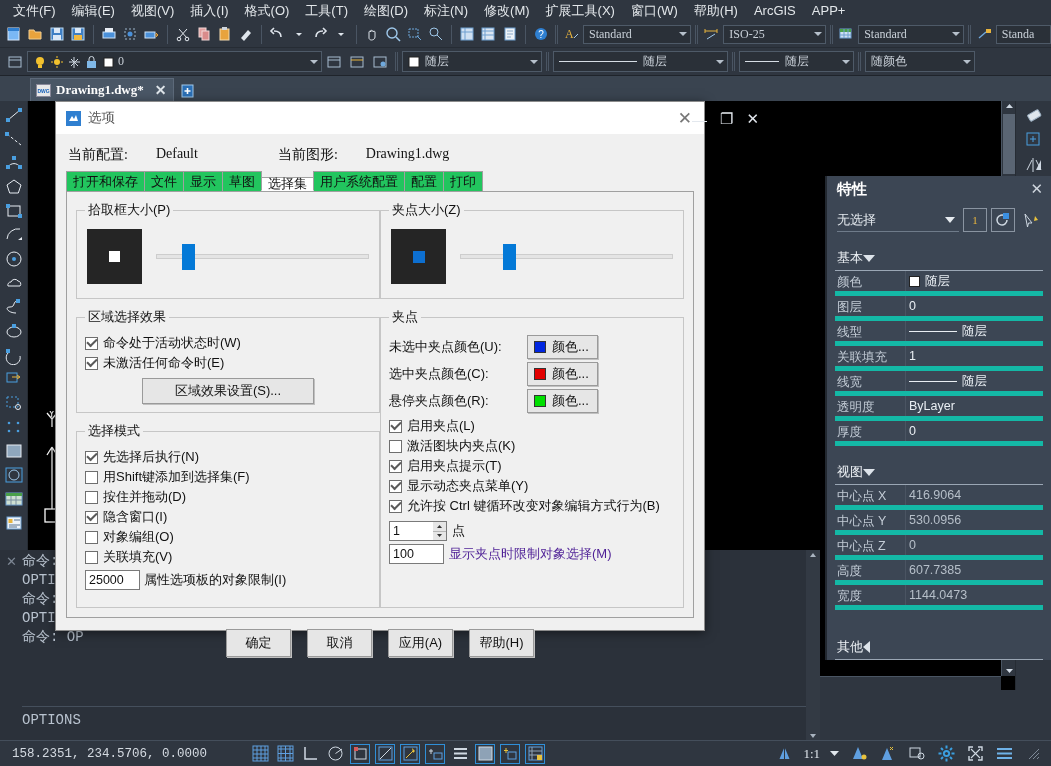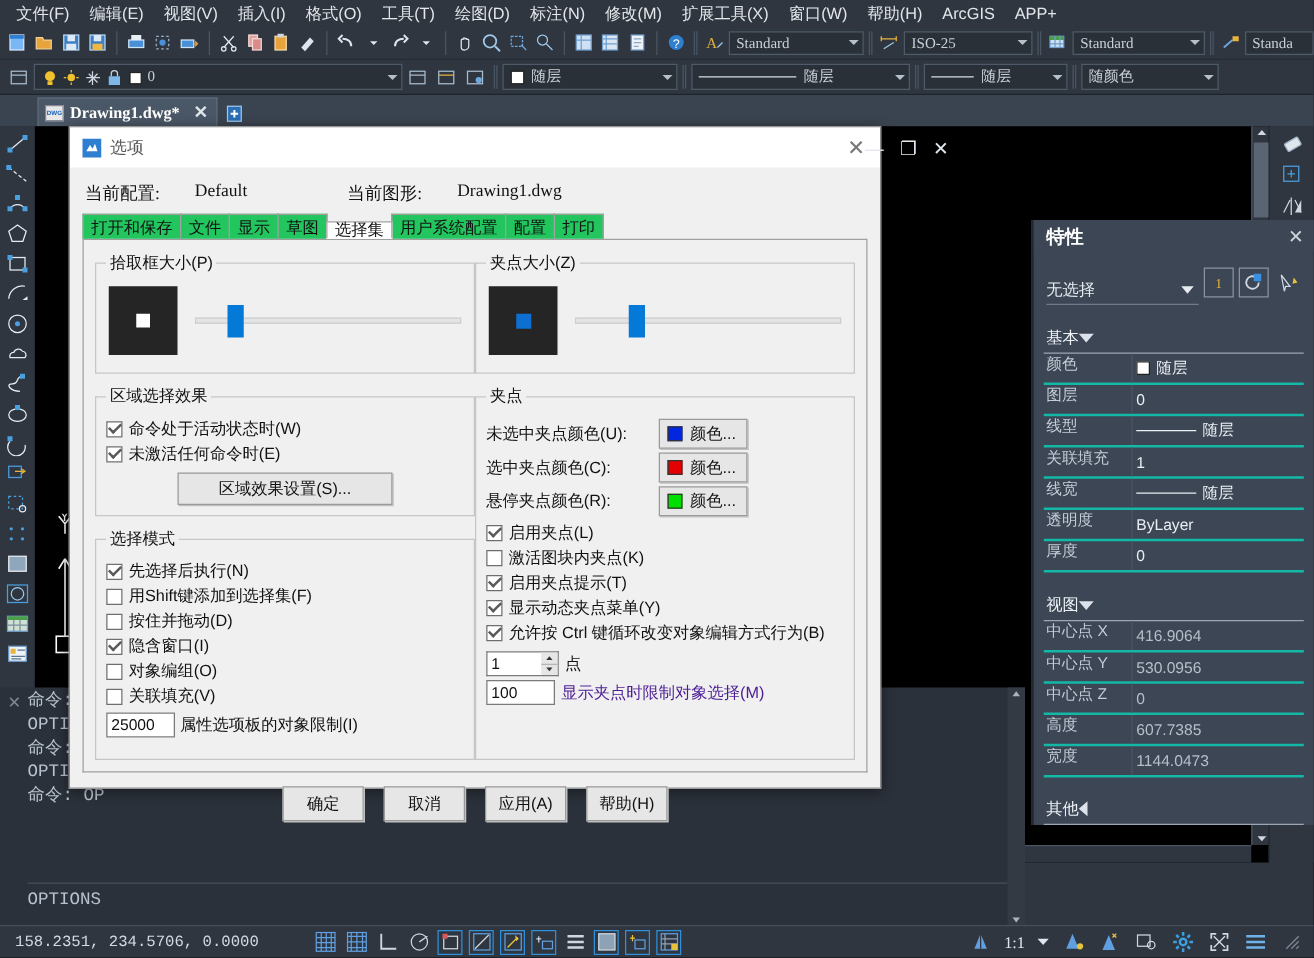--- a/index.html
+++ b/index.html
@@ -99,34 +99,34 @@
     height:26px;display:flex;align-items:center;justify-content:space-between;
     padding:0 8px 0 10px; background:#3c4654;
   }
   .props-title{ font-size:15px;color:#ffffff;font-weight:bold;}
   .props-x{ color:#cfd6de;font-size:15px;}
   .props-sel{
     display:flex;align-items:center;padding:6px 8px 4px 10px;gap:4px;
   }
   .selcombo{
     flex:1;border-bottom:1px solid #6f7b8a;height:24px;display:flex;align-items:center;
-    justify-content:space-between;padding-right:4px;color:#e6ebf0;font-size:13px;margin-top:12px;
+    justify-content:space-between;padding-right:4px;color:#e6ebf0;font-size:13px;
   }
   .selcombo .ar{width:0;height:0;border-left:5px solid transparent;border-right:5px solid transparent;border-top:6px solid #e6ebf0;}
   .pbtn{width:24px;height:24px;border:1px solid #8a94a1;display:flex;align-items:center;justify-content:center;}
   .pbtn.nb{border-color:transparent;}
   .props-body{ flex:1; overflow:hidden; padding-top:10px;}
   .grp{
     margin:0 8px 0 8px; display:flex;align-items:center;
     border-bottom:1px solid #9aa6b4; padding:3px 2px 3px 2px; color:#eef2f6;font-size:13px;
   }
   .grp .ar{width:0;height:0;border-left:6px solid transparent;border-right:6px solid transparent;border-top:7px solid #dde3ea;}
   .grp .arl{width:0;height:0;border-top:6px solid transparent;border-bottom:6px solid transparent;border-right:7px solid #dde3ea;}
   .prow{
-    display:flex; margin:0 8px; border-bottom:2px solid #14b8a6; height:25px; align-items:flex-start;
+    display:flex; margin:0 8px; border-bottom:5px solid #14b8a6; height:25px; align-items:flex-end;
   }
   .pkey{ width:70px; color:#c3ccd6;font-size:12.5px; padding-left:2px;}
   .pval{ flex:1; color:#e9eef3;font-size:12.5px; padding-left:3px; border-left:1px solid #4a5462;
          display:flex;align-items:center;gap:5px;height:100%;}
   .pval.dim{ color:#b6bfc9; }
   .swatch{width:11px;height:11px;background:#fff;border:1px solid #222;}
   .linesmp{display:inline-block;width:48px;height:0;border-top:1.5px solid #e9eef3;}
 
   
   .cmdarea{

